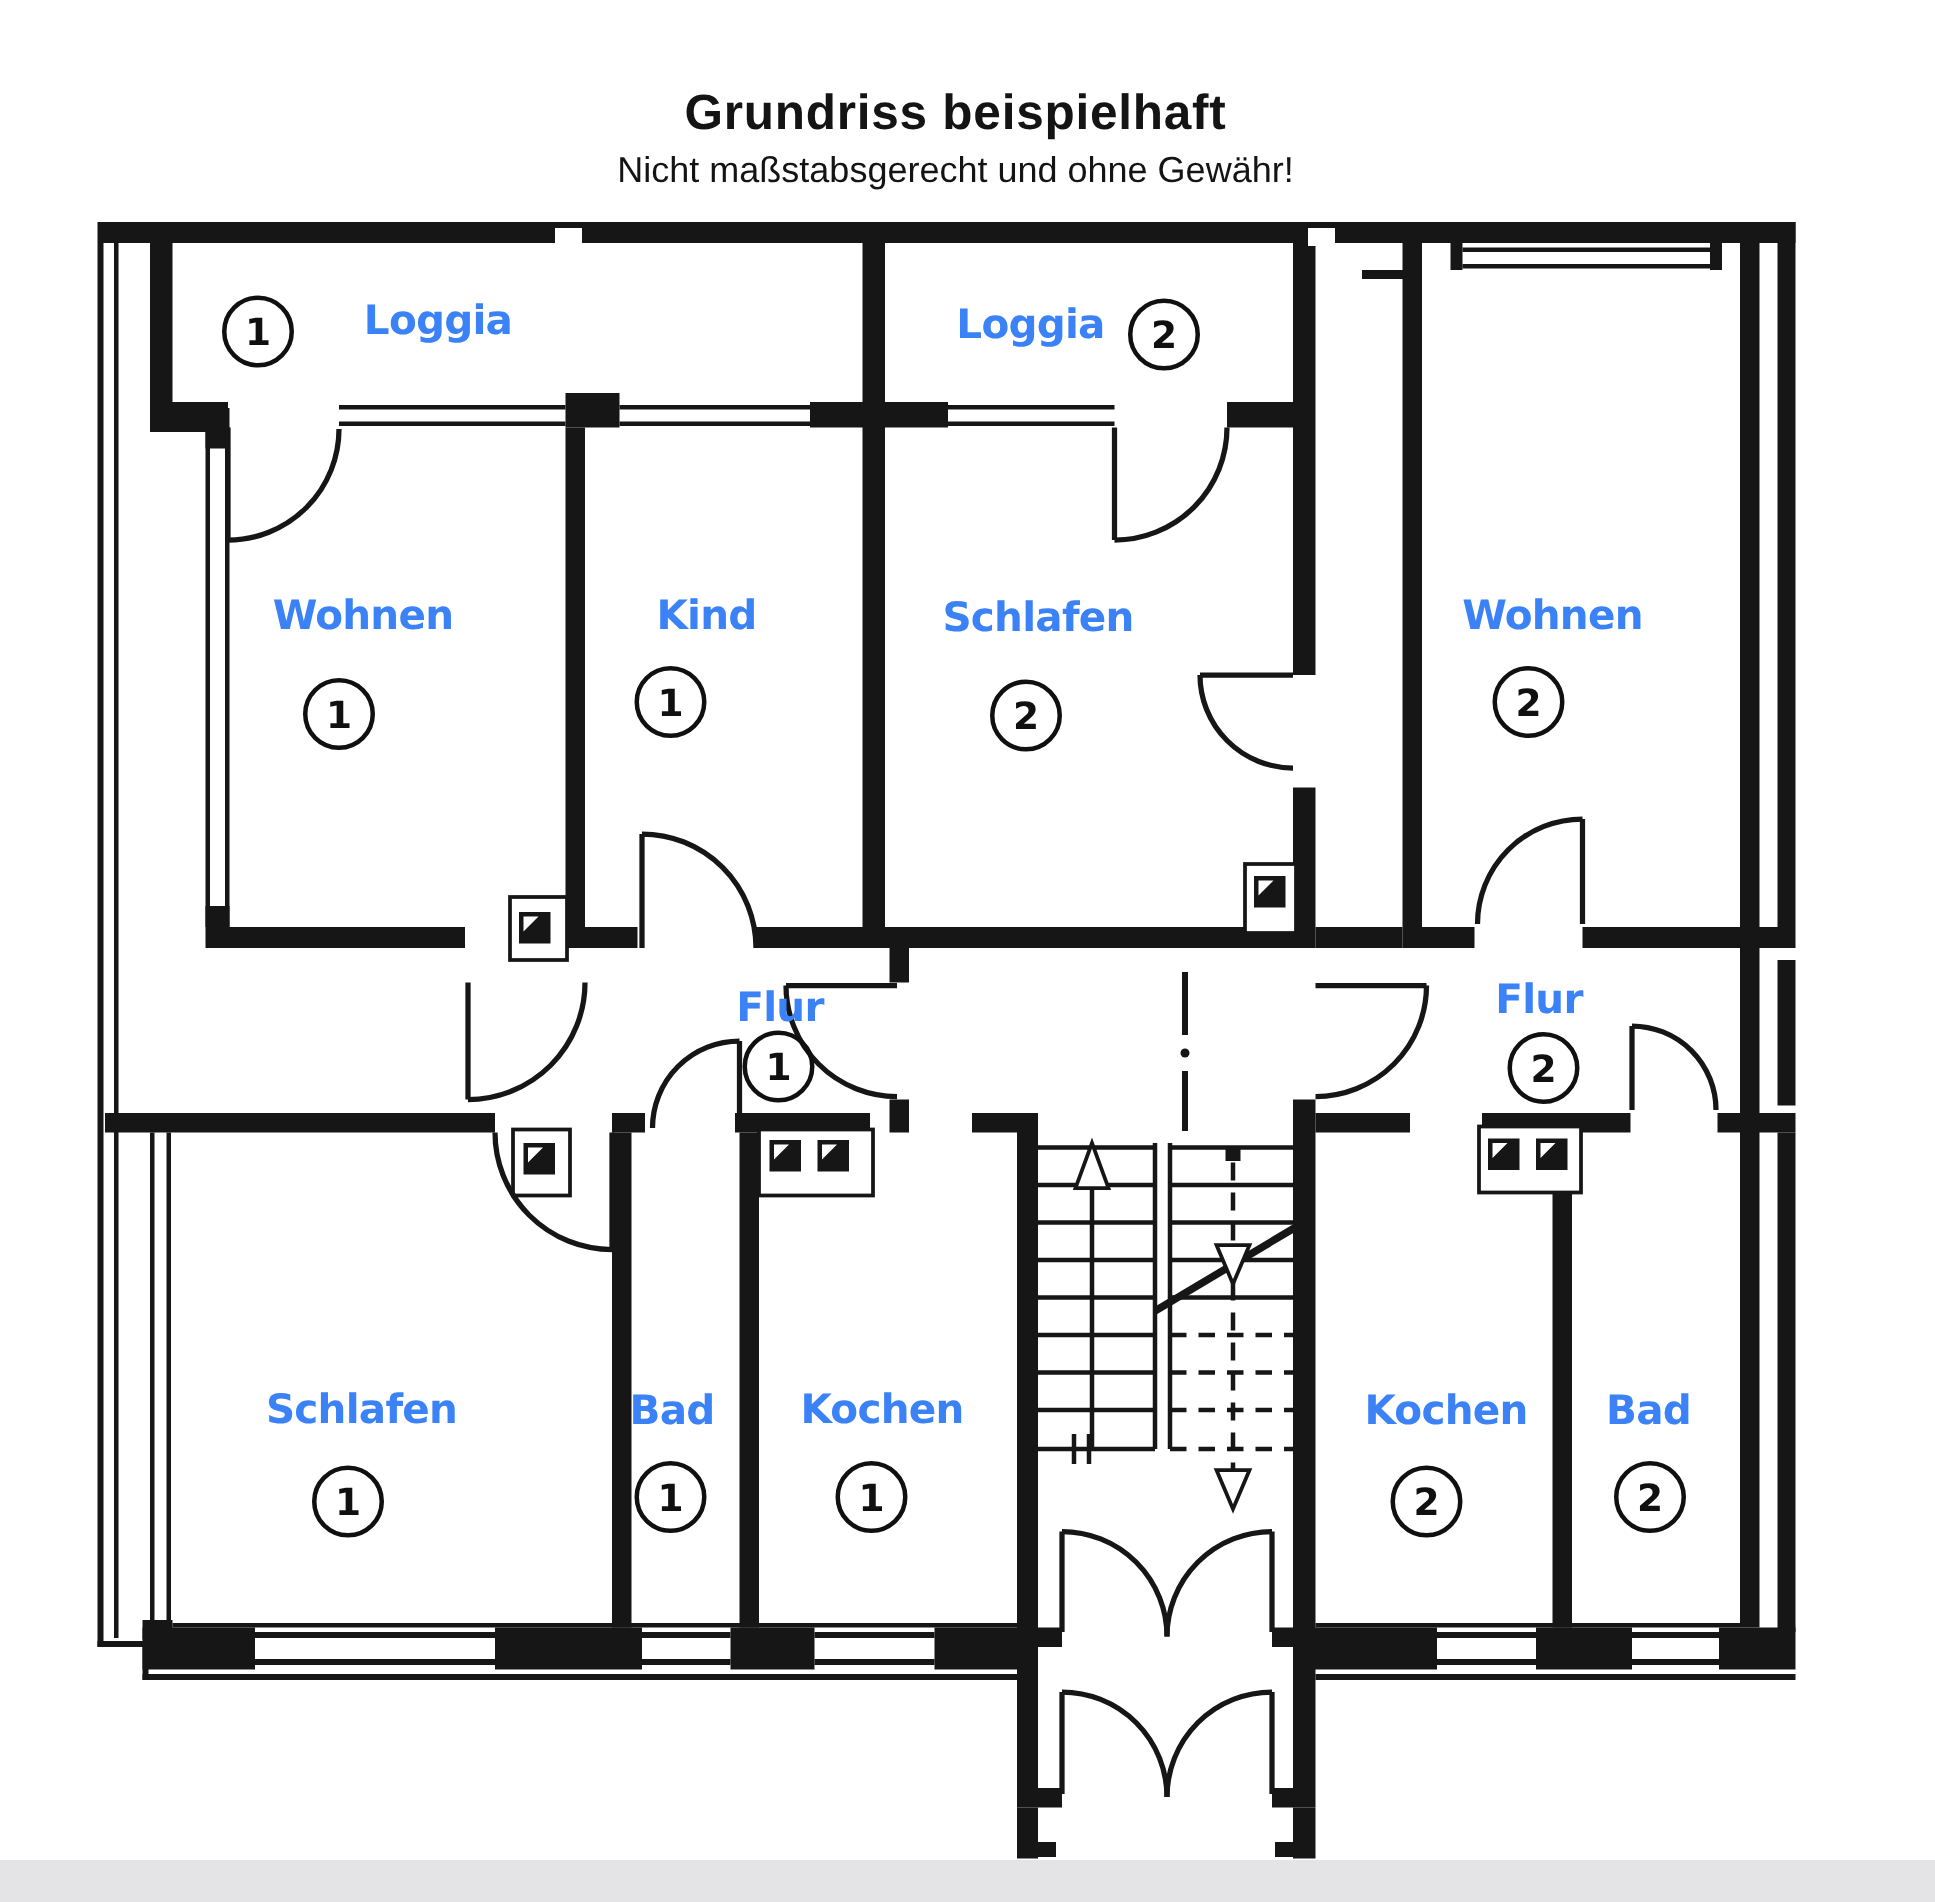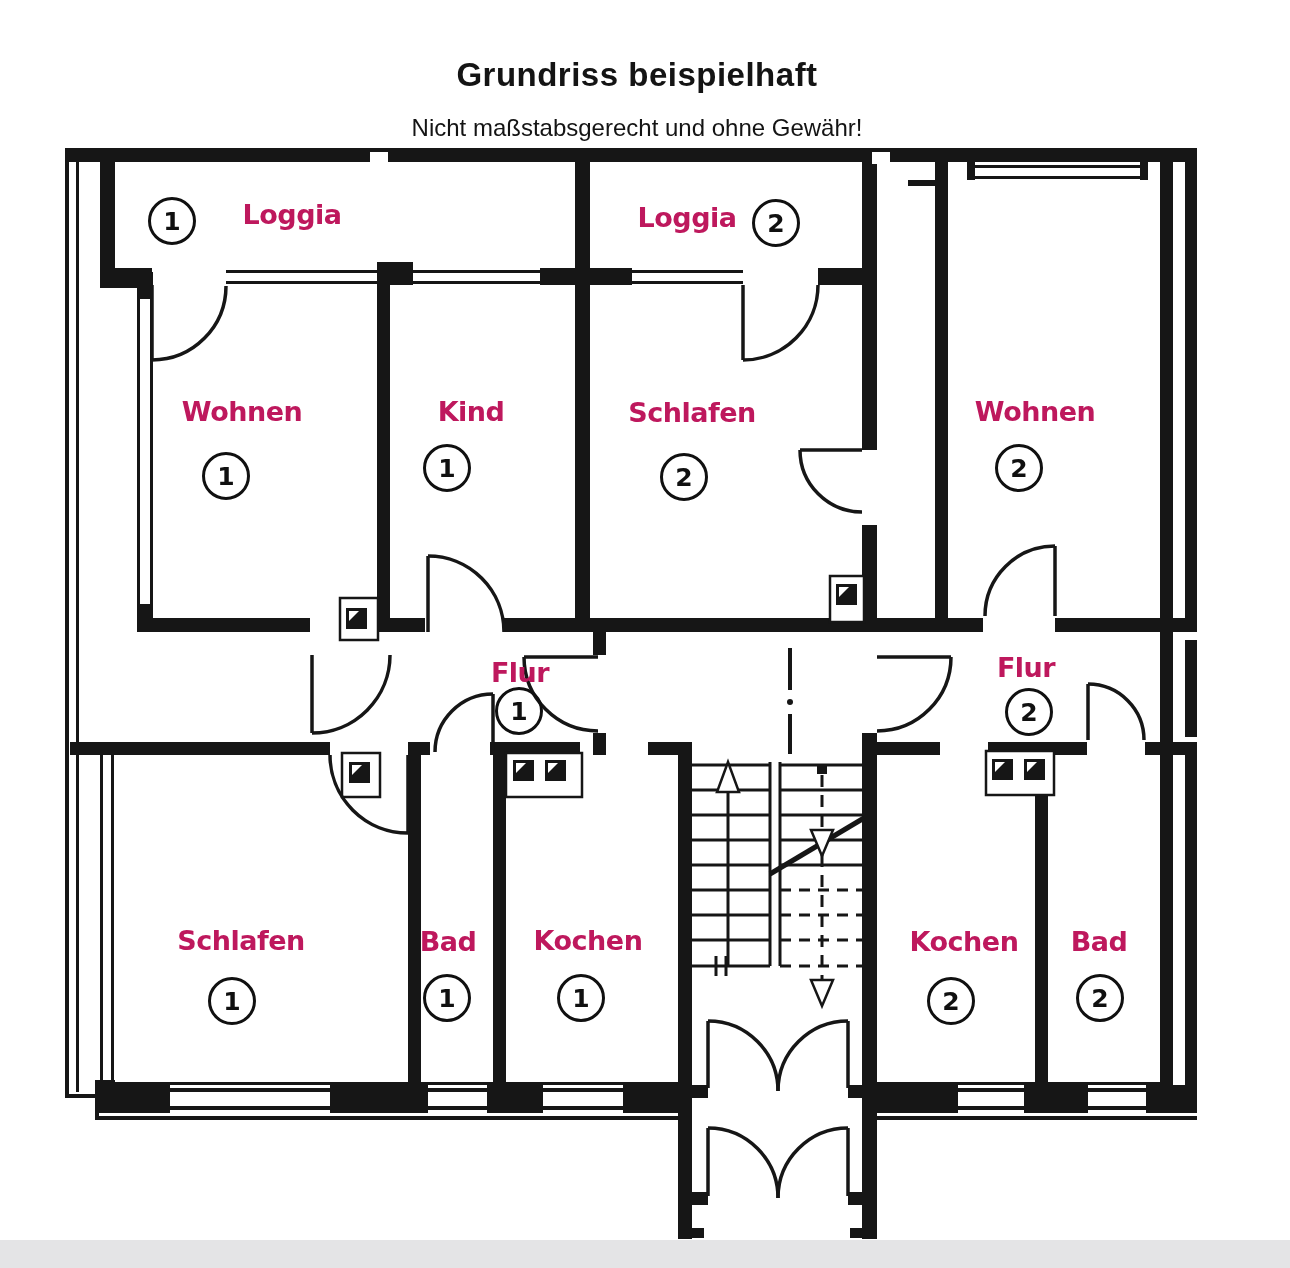--- a/index.html
+++ b/index.html
@@ -4,23 +4,23 @@
 <style>
   html,body{margin:0;padding:0;background:#ffffff;}
   body{width:1290px;height:1268px;position:relative;overflow:hidden;
        font-family:"DejaVu Sans","Liberation Sans",sans-serif;color:#141414;}
   .stage{position:absolute;inset:0;}
   svg{position:absolute;left:0;top:0;}
   .hdr-title{position:absolute;left:637px;top:75px;transform:translate(-50%,-50%);
     font-family:"Liberation Sans",sans-serif;font-size:33px;font-weight:bold;
     letter-spacing:0.5px;white-space:nowrap;text-align:center;}
   .hdr-sub{position:absolute;left:637px;top:114px;transform:translate(-50%,-50%);
-    font-family:"Liberation Sans",sans-serif;font-size:24px;white-space:nowrap;margin-top:14px;}
+    font-family:"Liberation Sans",sans-serif;font-size:24px;white-space:nowrap;}
   .room-lbl{position:absolute;transform:translate(-50%,-50%);
-    font-size:27px;font-weight:bold;letter-spacing:-0.5px;white-space:nowrap;color:#be185d;}
+    font-size:27px;font-weight:bold;letter-spacing:-0.5px;white-space:nowrap;color:#3b82f6;}
   .room-num{position:absolute;transform:translate(-50%,-50%);width:42px;height:42px;
     border:3px solid #101010;border-radius:50%;display:flex;align-items:center;
     justify-content:center;font-size:25px;font-weight:bold;color:#101010;background:transparent;}
   .footer-bar{position:absolute;left:0;top:1240px;width:1290px;height:28px;background:#e4e4e6;}
 </style>
 </head>
 <body>
 
 <div class="stage">
 

